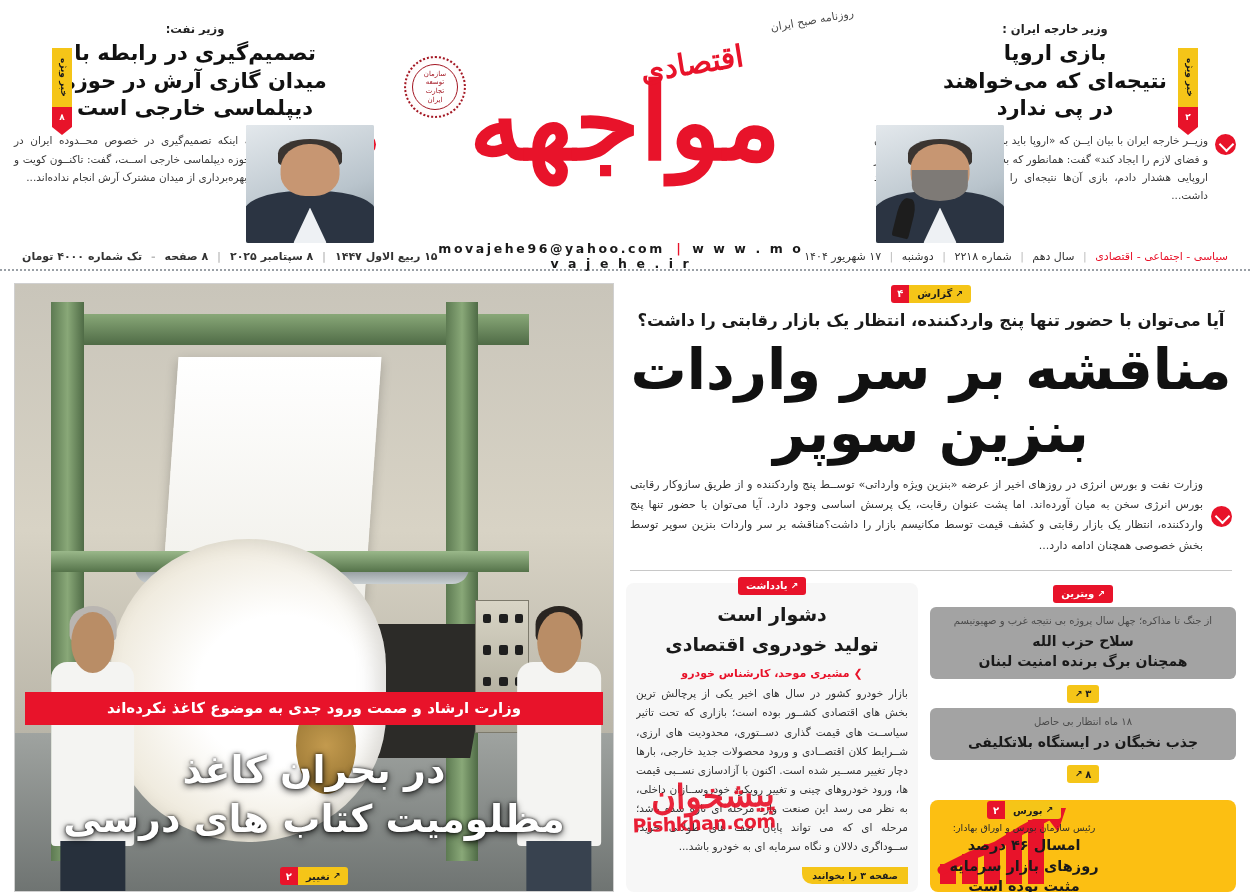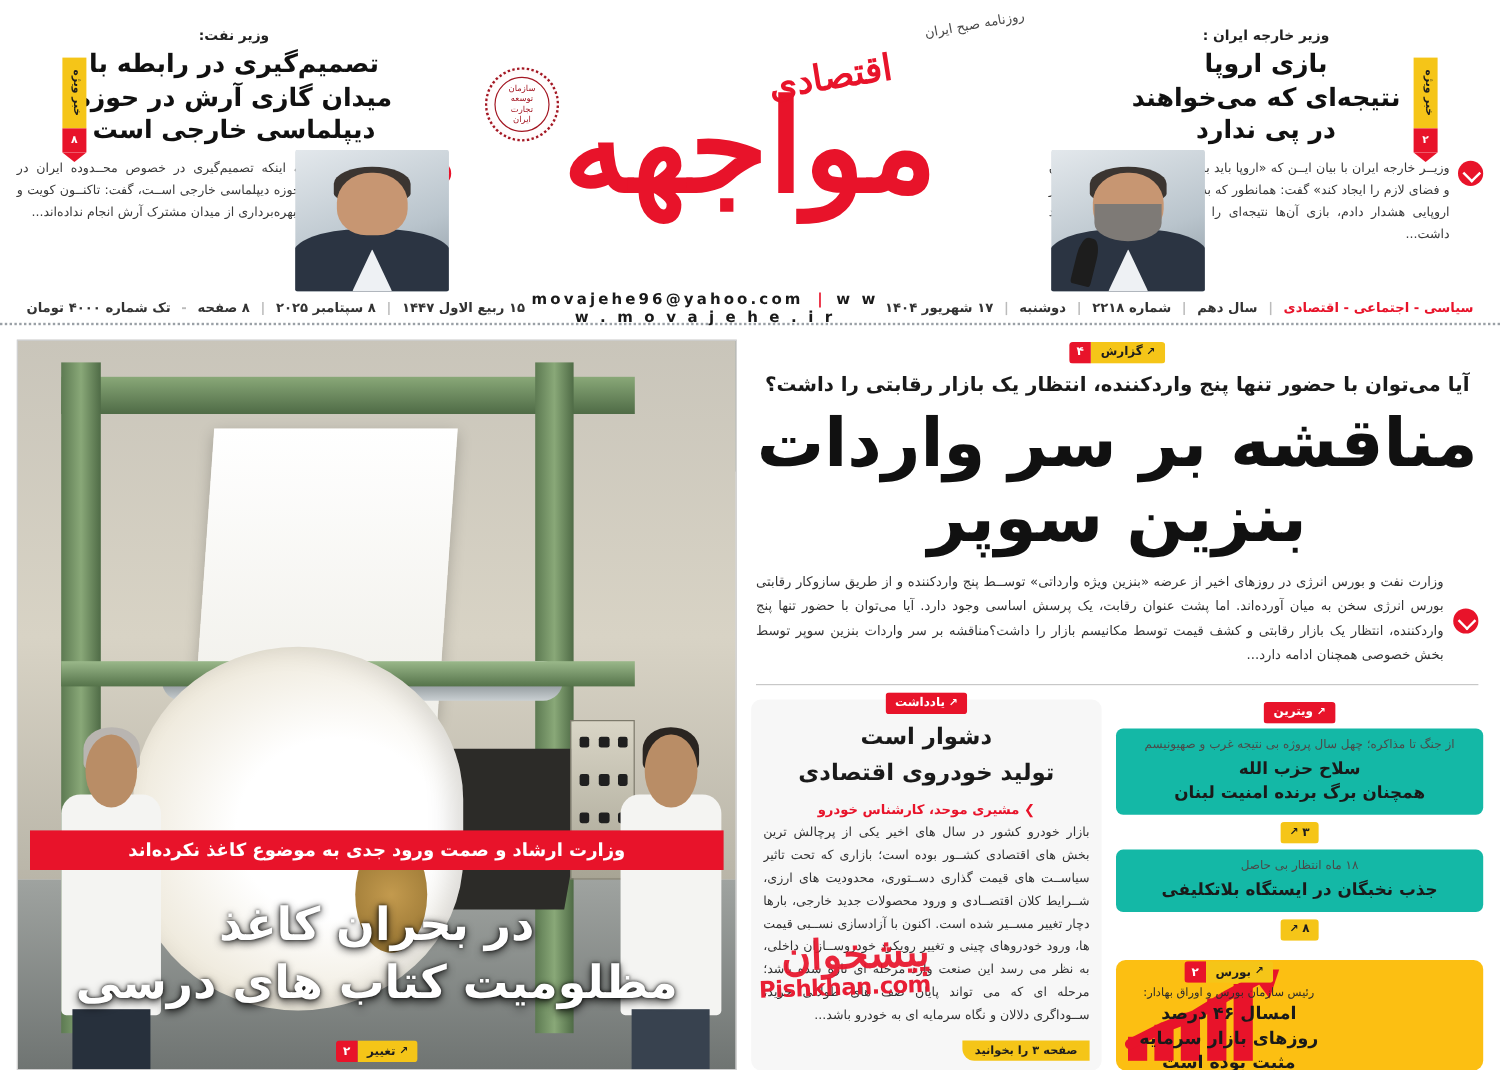--- a/index.html
+++ b/index.html
@@ -158,21 +158,21 @@
 
   
   .infobar {
     position: absolute; top: 243px; left: 0;
     width: 1250px; height: 28px;
     display: flex; align-items: center;
     padding: 0 22px;
     font-size: 11px; color: #333;
     border-bottom: 2px dotted #9aa0a6;
   }
-  .ib-right { flex: 0 0 auto; font-weight: bold; }
+  .ib-right { flex: 0 0 auto; font-weight: normal; }
   .ib-right .cat { color: #e8132a; }
   .ib-sep { color: #bbb; margin: 0 5px; }
   .ib-center {
     flex: 1; text-align: center;
     direction: ltr;
     font-size: 12.5px; font-weight: bold; letter-spacing: 2.6px; color: #1a1a1a;
   }
   .ib-center .bar { color: #e8132a; letter-spacing: 0; }
   .ib-left { flex: 0 0 auto; font-weight: bold; }
 
@@ -233,21 +233,21 @@
     background: #f7f7f7; border-radius: 8px;
     padding: 8px 10px 0 10px;
     position: relative;
     display: flex; flex-direction: column;
   }
   .box-vitrine {
     flex: 1;
     display: flex; flex-direction: column;
   }
   .vit-card {
-    background: #14b8a6; border-radius: 6px;
+    background: #a3a3a3; border-radius: 6px;
     padding: 6px 10px 8px 10px;
     text-align: center;
   }
   .vit-kicker { font-size: 10px; color: #4a4a4a; line-height: 1.5; margin-bottom: 3px; }
   .vit-title { font-size: 14px; font-weight: bold; color: #1a1a1a; line-height: 1.45; }
   .vit-chip-row { text-align: center; margin: 4px 0 5px 0; }
 
   
   .bourse {
     margin-top: auto;

